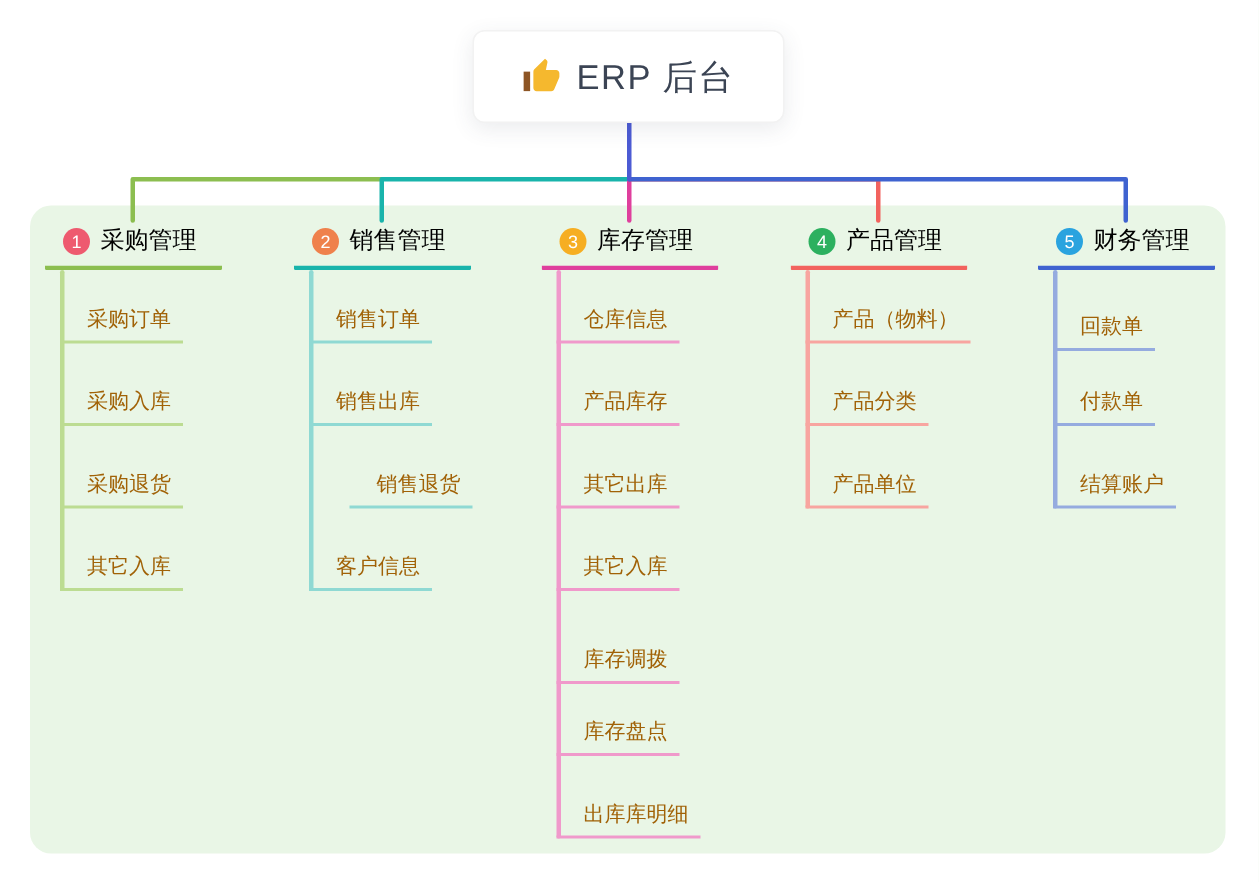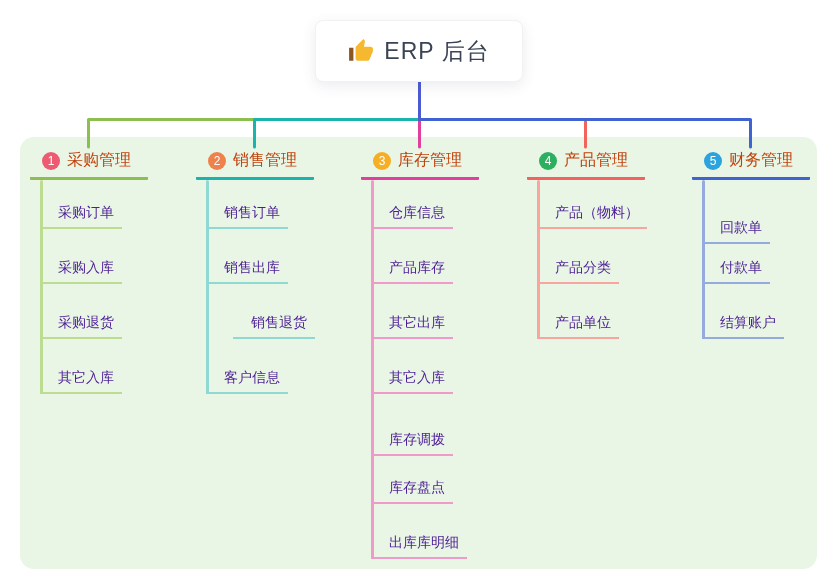--- a/index.html
+++ b/index.html
@@ -18,26 +18,26 @@
   .title-card .thumb{width:26px;height:26px;flex:0 0 auto;}
   .title-card .root-label{font-size:23px;color:#3b4454;font-weight:500;letter-spacing:1px;}
 
   .branch{position:absolute;width:150px;}
   .branch-header{position:absolute;left:0;top:0;width:118px;box-sizing:border-box;
                  display:flex;align-items:center;gap:7px;
                  padding:0 0 6px 12px;border-bottom:3px solid #888;border-radius:1px;}
   .badge{width:18px;height:18px;border-radius:50%;flex:0 0 auto;
          display:flex;align-items:center;justify-content:center;
          color:#ffffff;font-size:12px;line-height:1;}
-  .branch-label{font-size:16px;color:#c2410c;white-space:nowrap;}
+  .branch-label{font-size:16px;color:#000000;white-space:nowrap;}
 
   .spine{position:absolute;width:3px;border-radius:2px;}
 
   .child{position:absolute;left:10px;box-sizing:border-box;
-         font-size:14px;line-height:19px;color:#4c1d95;white-space:nowrap;
+         font-size:14px;line-height:19px;color:#a16207;white-space:nowrap;
          padding:0 8px 5px 18px;border-bottom:2px solid #ccc;}
 </style>
 </head>
 <body>
 
 <div class="canvas">
   <div class="panel"></div>
 
   <svg class="connectors" id="connectors" viewBox="0 0 839 588" xmlns="http://www.w3.org/2000/svg">
       <path d="M 88.5 147 V 119.5 H 254.5" stroke="#8cbe50" stroke-width="3" fill="none" stroke-linecap="round" stroke-linejoin="round"></path>
@@ -102,18 +102,18 @@
         <div class="child" style="top: 53px; border-bottom-color: rgb(248, 165, 160);">产品（物料）</div>
         <div class="child" style="top: 108px; border-bottom-color: rgb(248, 165, 160);">产品分类</div>
         <div class="child" style="top: 163px; border-bottom-color: rgb(248, 165, 160);">产品单位</div>
       </div>
       <div class="branch" style="left: 692px; top: 150px;">
         <div class="branch-header" style="border-bottom-color: rgb(63, 99, 208);">
           <span class="badge" style="background: rgb(42, 163, 223);">5</span>
           <span class="branch-label">财务管理</span>
         </div>
         <div class="spine" style="left: 10px; top: 30px; height: 159px; background: rgb(149, 171, 223);"></div>
-        <div class="child" style="top: 68px; border-bottom-color: rgb(149, 171, 223);">回款单</div>
+        <div class="child" style="top: 58px; border-bottom-color: rgb(149, 171, 223);">回款单</div>
         <div class="child" style="top: 108px; border-bottom-color: rgb(149, 171, 223);">付款单</div>
         <div class="child" style="top: 163px; border-bottom-color: rgb(149, 171, 223);">结算账户</div>
       </div>
     </div>
 </div>
 
 </body></html>

